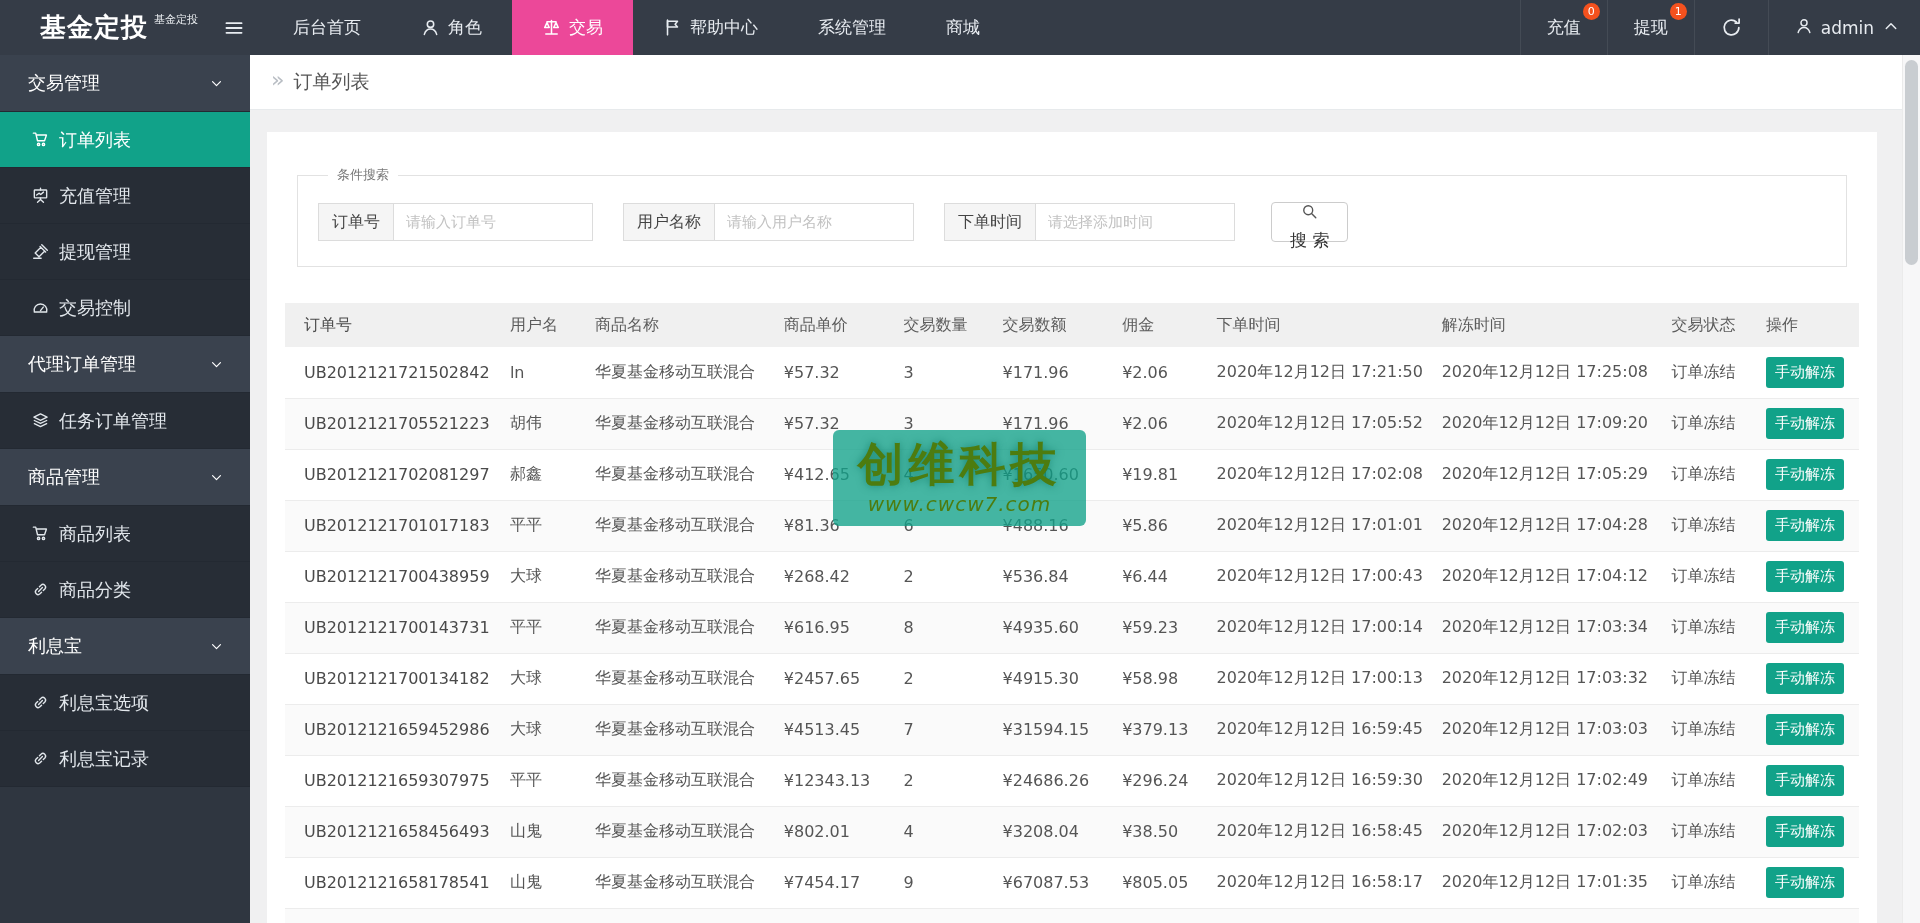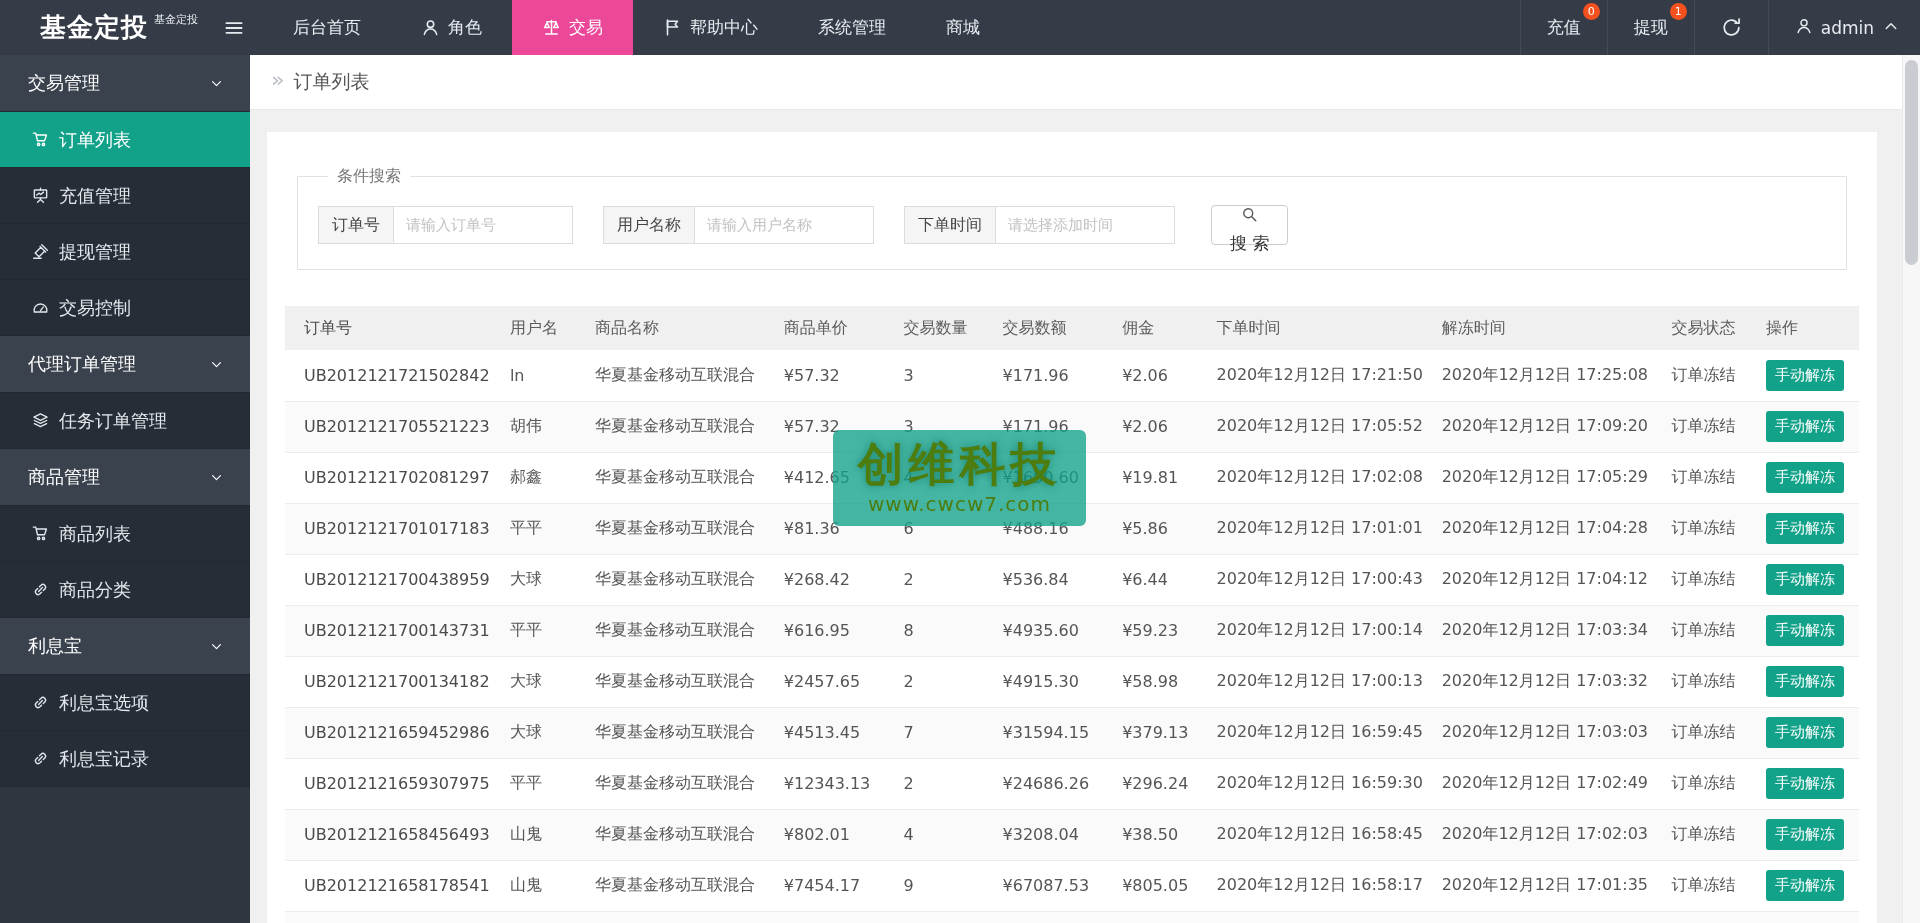--- a/index.html
+++ b/index.html
@@ -36,41 +36,41 @@
   
   main { position:absolute; left:250px; top:55px; right:0; bottom:0; }
   .breadcrumb-bar { height:55px; background:#fff; border-bottom:1px solid #e7eaec; display:flex; align-items:center; padding-left:21px; gap:9px; position:relative; z-index:5; }
   .crumb-sep { font-size:22px; color:#b9bec4; line-height:1; transform:translateY(-2px); }
   .crumb-title { font-size:19px; color:#555; }
   .content { position:absolute; top:55px; left:0; right:18px; bottom:0; background:#f0f0f1; overflow:hidden; }
 
   .panel { background:#fff; margin:22px 25px 0 17px; padding:28px 18px 40px; min-height:780px; }
 
   fieldset.search-fs { border:1px solid #e2e2e2; margin:6px 12px 0; padding:8px 20px 24px; }
-  fieldset.search-fs legend { font-size:16px; color:#777; padding:0 9px; margin-left:10px; }
+  fieldset.search-fs legend { font-size:13px; color:#777; padding:0 9px; margin-left:10px; }
   .search-row { display:flex; align-items:center; margin-top:10px; }
   .input-group { display:flex; height:38px; margin-right:30px; }
   .ig-label { display:flex; align-items:center; padding:0 13px; background:#f5f5f5; border:1px solid #dcdcdc; border-right:none; font-size:16px; color:#444; white-space:nowrap; }
-  .ig-input { width:180px; border:1px solid #dcdcdc; padding:0 12px; font-size:15px; color:#333; outline:none; background:#fff; font-family:inherit; }
+  .ig-input { width:200px; border:1px solid #dcdcdc; padding:0 12px; font-size:15px; color:#333; outline:none; background:#fff; font-family:inherit; }
   .ig-input::placeholder { color:#c2c2c2; }
   .search-btn { display:flex; align-items:center; gap:9px; height:40px; padding:0 18px; margin-left:6px; background:#fff; border:1px solid #ccc; border-radius:4px; font-size:17px; color:#333; cursor:pointer; font-family:inherit;flex-direction:column; }
   .search-btn .icon { width:17px; height:17px; color:#555; }
 
   table.orders { width:100%; border-collapse:collapse; table-layout:fixed; margin-top:36px; font-size:16px; }
   table.orders thead th { background:#f0f0f0; height:44px; font-weight:normal; color:#5c5c5c; text-align:left; padding-left:14px; overflow:hidden; white-space:nowrap; }
   table.orders tbody td { height:51px; color:#555; padding-left:14px; overflow:hidden; white-space:nowrap; }
   table.orders tbody tr { border-bottom:1px solid #ececec; background:#fff; }
   table.orders tbody tr:nth-child(even) { background:#fafafa; }
   table.orders th:first-child, table.orders td:first-child { padding-left:19px; color:#4a4a4a; }
   .unfreeze-btn { background:#11a289; color:#fff; border:none; border-radius:3px; padding:6px 9px; font-size:15px; cursor:pointer; font-family:inherit; white-space:nowrap; }
 
   
   .watermark { position:absolute; left:583px; top:320px; width:253px; height:96px; background:rgba(17,162,137,.78); border-radius:6px; color:#4d7c0f; display:flex; flex-direction:column; align-items:center; justify-content:center; z-index:8; pointer-events:none; }
   .wm-title { font-size:46px; font-weight:bold; letter-spacing:5px; line-height:1; text-shadow:0 0 8px rgba(8,110,92,.65); }
-  .wm-url { font-size:20px; margin-top:5px; letter-spacing:1px; }
+  .wm-url { font-size:20px; margin-top:5px; letter-spacing:1px;font-style:italic; }
 
   
   .scrollbar { position:absolute; top:0; right:0; width:18px; bottom:0; background:#f7f7f8; border-left:1px solid #ebebeb; z-index:15; }
   .scroll-thumb { position:absolute; top:5px; left:2px; width:13px; height:205px; border-radius:7px; background:#c9cdd1; }
 
   
   .icon { display:inline-flex; }
   .icon svg { width:100%; height:100%; fill:none; stroke:currentColor; stroke-width:1.3; stroke-linecap:round; stroke-linejoin:round; }
 </style>
 </head>

